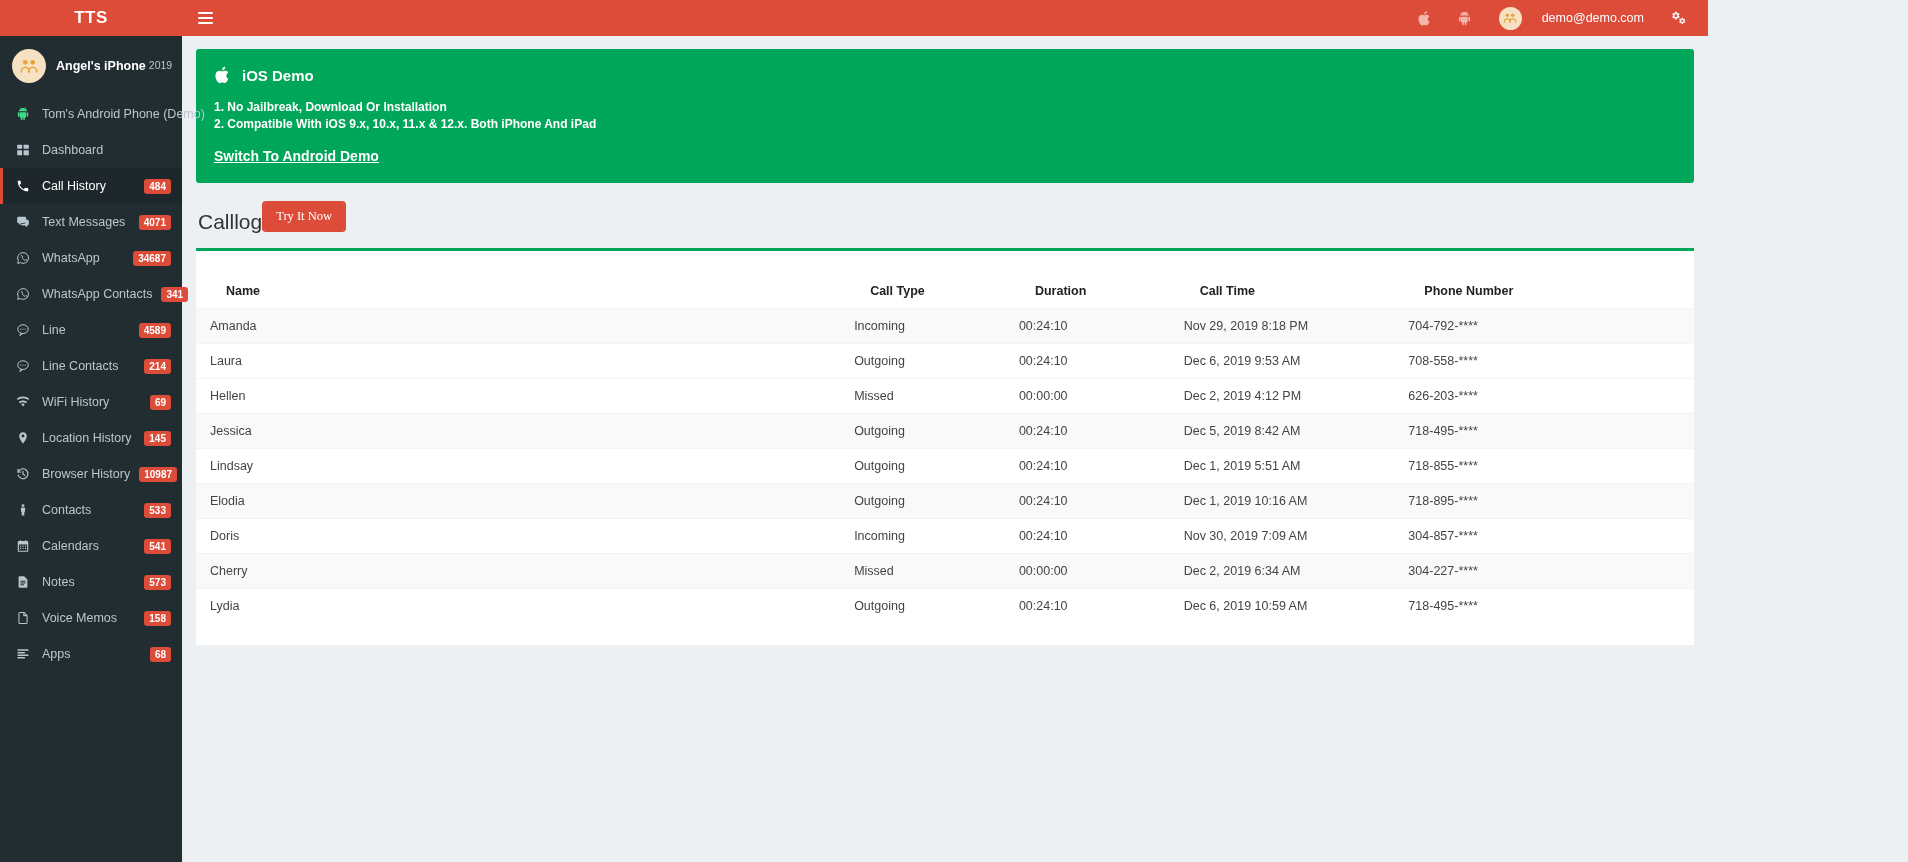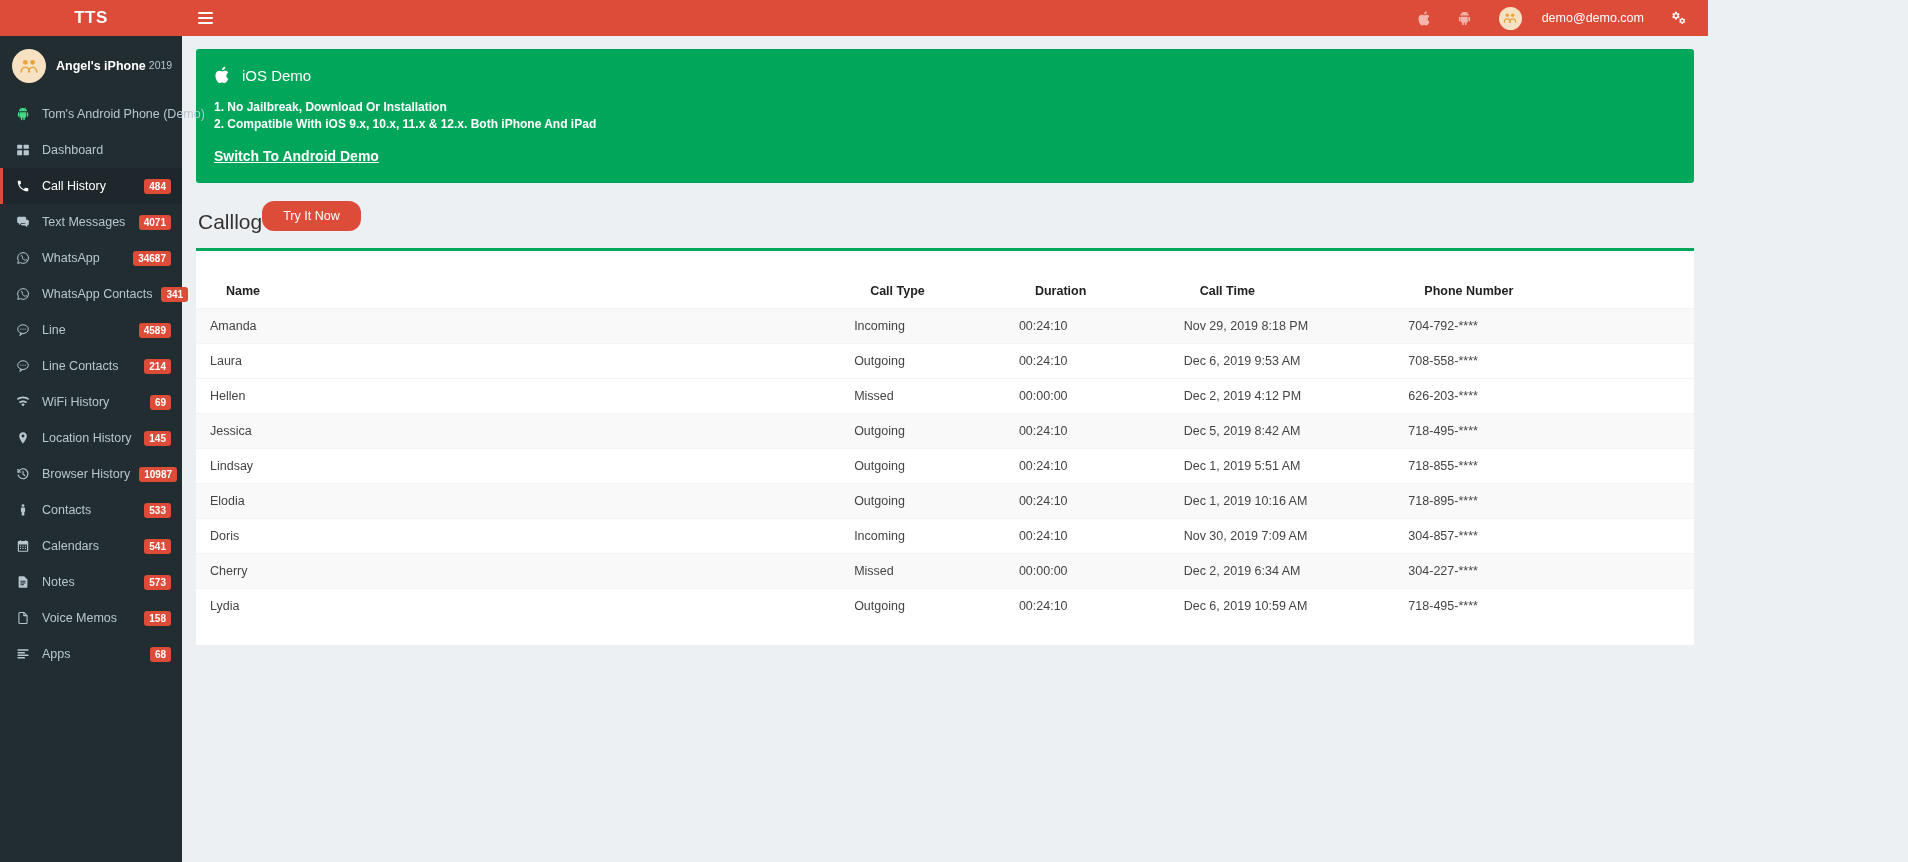--- a/index.html
+++ b/index.html
@@ -70,33 +70,33 @@
   }
   .user-mail { font-size: 12.5px; color: #fff; }
 
   .main { flex: 1; background: #edf0f3; padding: 13px 14px 0 14px; overflow: hidden; }
 
   .promo {
     background: #00a65a; color: #fff; border-radius: 3px;
     padding: 16px 18px 18px 18px; margin-bottom: 22px;
   }
   .promo-head { display: flex; align-items: center; gap: 11px; margin-bottom: 14px; }
-  .promo-title { font-size: 15px; font-weight: normal; }
+  .promo-title { font-size: 15px; font-weight: bold; }
   .promo-line { font-size: 12px; line-height: 1.45; font-weight: bold; }
   .promo-link {
     display: inline-block; margin-top: 14px; color: #fff; font-size: 14px;
     font-weight: bold; text-decoration: underline; cursor: pointer;
   }
 
   .page-head { display: flex; align-items: flex-start; justify-content: flex-start; padding: 0 2px; }
   .page-title { font-size: 21px; color: #333; font-weight: normal; line-height: 1; padding-top: 6px; }
   .try-btn {
-    background: #dd4b39; color: #fff; border: none; border-radius: 12px;
-    font-size: 12.5px; padding: 8px 21px; cursor: pointer;
-    font-family: Liberation Sans, sans-serif; margin-top: -4px;
+    background: #dd4b39; color: #fff; border: none; border-radius: 4px;
+    font-size: 12.5px; padding: 8px 14px; cursor: pointer;
+    font-family: Liberation Serif, serif; margin-top: -4px;
   }
 
   .box { background: #fff; border-top: 3px solid #00a65a; margin-top: 16px; }
   .box-header { height: 24px; }
   table { width: 100%; border-collapse: collapse; }
   thead th {
     text-align: left; font-size: 12.5px; color: #222; font-weight: bold;
     padding: 9px 8px 10px 30px; border-bottom: 1px solid #f4f4f4;
   }
   tbody td {

